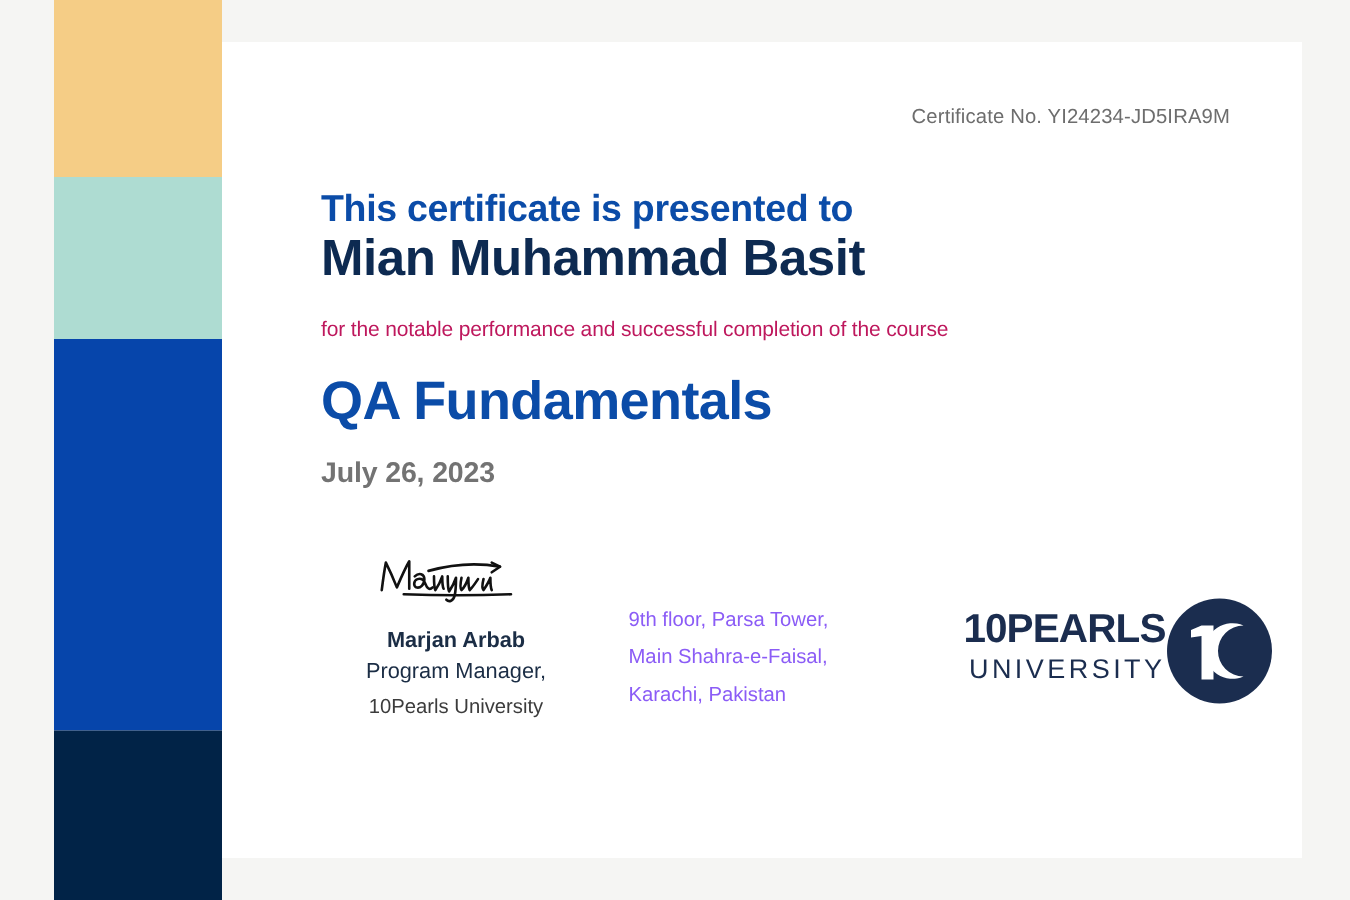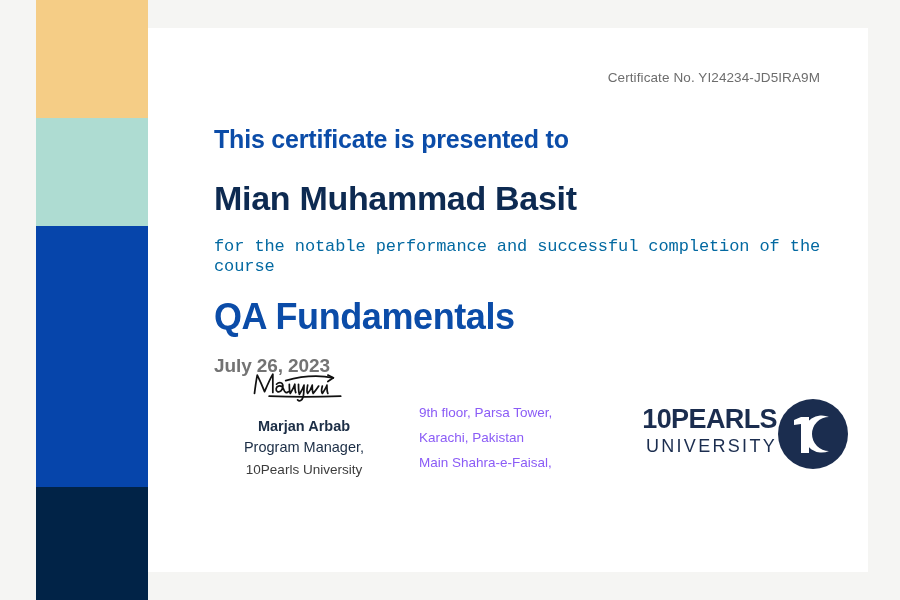--- a/index.html
+++ b/index.html
@@ -67,34 +67,32 @@
     width: 630px;
   }
   .presented-to {
     font-size: 25px;
     font-weight: bold;
     color: #0b4ca8;
     letter-spacing: -0.2px;
     line-height: 1.1;
   }
   .recipient-name {
-    margin-top: 26px;
     font-size: 34px;
     font-weight: bold;
     color: #0d2a51;
     letter-spacing: -0.3px;
     line-height: 1.1;
   }
   .course-intro {
     margin-top: 20px;
-    font-size: 17px;
-    color: #0369a1;
+    font-size: 14px;
+    color: #be185d;
     letter-spacing: -0.1px;
     line-height: 1.2;
-    font-family: Liberation Mono, monospace;
   }
   .course-title {
     margin-top: 20px;
     font-size: 36px;
     font-weight: bold;
     color: #0b4ca8;
     letter-spacing: -0.4px;
     line-height: 1.05;
   }
   .issue-date {
@@ -236,22 +234,22 @@
             <path d="M22 30 C48 31 74 31 100 30"></path>
           </g>
         </svg>
         <div class="sig-name">Marjan Arbab</div>
         <div class="sig-role">Program Manager,</div>
         <div class="sig-org">10Pearls University</div>
       </div>
 
       <div class="address-col">
         <div class="address-line">9th floor, Parsa Tower,</div>
+        <div class="address-line">Main Shahra-e-Faisal,</div>
         <div class="address-line">Karachi, Pakistan</div>
-        <div class="address-line">Main Shahra-e-Faisal,</div>
       </div>
 
       <div class="logo-col">
         <div class="logo-wordmark">
           <div class="logo-line-1">10PEARLS</div>
           <div class="logo-line-2">UNIVERSITY</div>
         </div>
         <svg class="logo-badge" viewBox="0 0 72 72">
           <circle cx="36" cy="36" r="35" fill="#1b2d4f"></circle>
           <path d="M24 19 L32 19 L32 55 L24 55 L24 26 L17 27 L17 22 Z" fill="#ffffff"></path>

